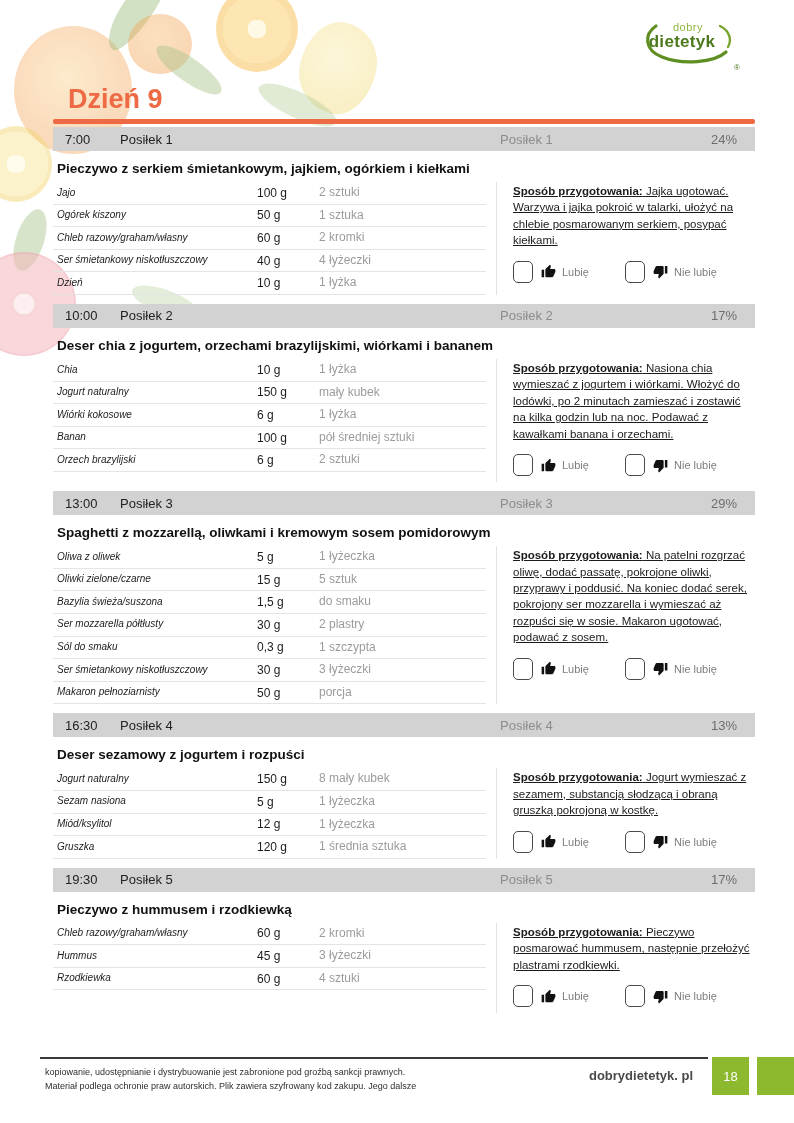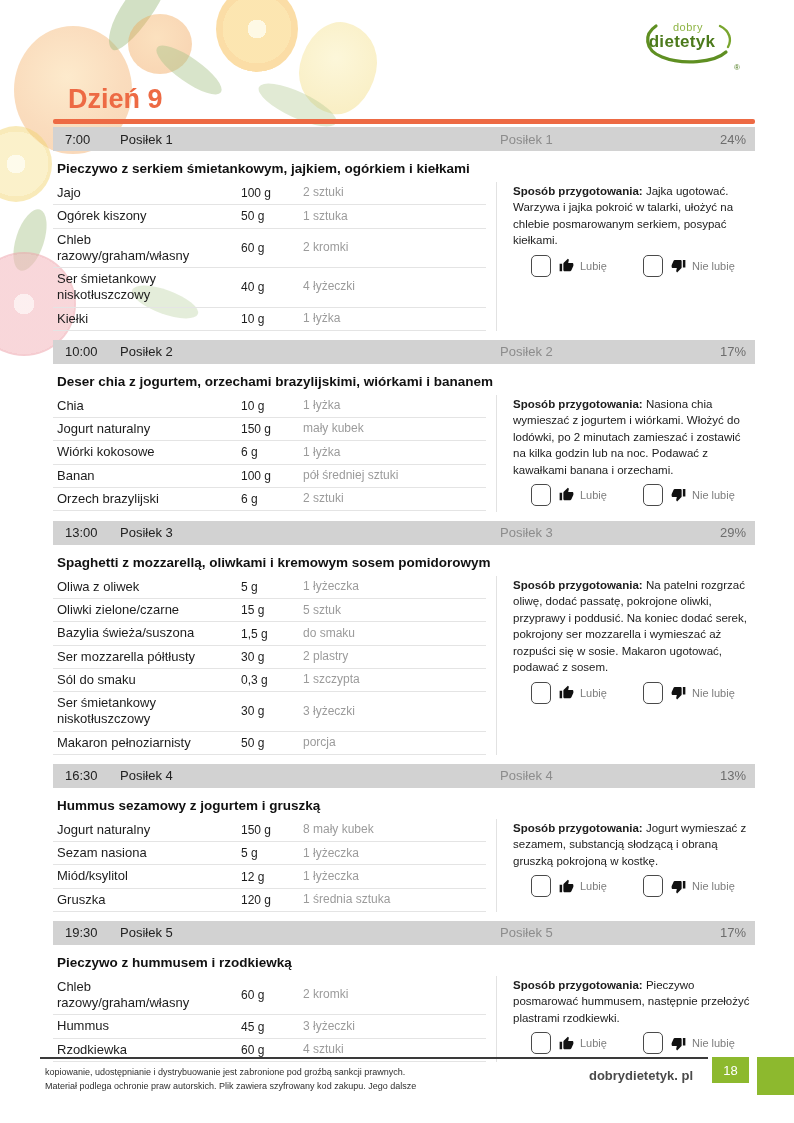--- a/index.html
+++ b/index.html
@@ -43,53 +43,53 @@
               font-size:17px; font-weight:bold; color:#4c7a1c; letter-spacing:.3px; }
   .logo .reg { position:absolute; right:-6px; bottom:-2px; font-size:8px; color:#4c7a1c; }
   
   .day-title { position:absolute; left:68px; top:84px; font-size:27px; font-weight:bold; color:var(--accent,#E8673F); }
   .accent-bar { position:absolute; left:53px; width:702px; top:119px; height:5px;
                 background:var(--accent,#ED6A44); border-radius:2px; }
   
   .sections { position:absolute; left:53px; top:127px; width:702px; }
   .meal { margin-bottom:0; }
   .mhdr { display:flex; align-items:center; height:24px; background:var(--header-bg,#D2D2D2);
-          padding:0 9px 0 12px; font-size:13px; }
+          padding:0 18px 0 12px; font-size:13px; }
   .meal + .meal .mhdr { margin-top:9px; }
   .mhdr-left { display:flex; width:435px; }
   .mtime { width:55px; color:#222; }
   .mlabel { color:#222; }
   .mhdr-right { flex:1; display:flex; justify-content:space-between; align-items:center; }
   .mlabel-r { color:#8c8c8c; }
   .mpercent { color:#6e6e6e; }
   .mtitle { font-size:13.5px; font-weight:bold; color:#111; margin:10px 0 6px 4px; }
   .mbody { display:flex; align-items:stretch; }
   .left-col { width:444px; border-right:1px solid #e2e2e2; }
   .ingredients { margin-right:10px; }
   .ing-row { display:flex; align-items:center; border-bottom:1px solid #e4e4e4;
              padding:3px 0; min-height:21px; }
-  .ing-name { width:188px; padding:0 16px 0 4px; font-size:13px; color:#1c1c1c; line-height:1.25; }
-  .ing-amount { width:62px; font-size:12px; color:#1c1c1c; }
+  .ing-name { width:188px; padding:0 16px 0 4px; font-size:10px; color:#1c1c1c; line-height:1.25;font-style:italic; }
+  .ing-amount { width:62px; font-size:12px; color:#1c1c1c;margin-left:16px; }
   .ing-note { width:100px; font-size:12px; color:#9b9b9b; line-height:1.3; }
   .right-col { flex:1; padding:1px 0 6px 16px; }
-  .prep-text { font-size:11.5px; line-height:1.43; color:#1b1b1b; }
+  .prep-text { font-size:11.5px; line-height:1.43; color:#1b1b1b;text-decoration:underline; }
   .prep-label { font-weight:bold; }
-  .feedback { display:flex; margin-top:6px;justify-content:flex-end; }
+  .feedback { display:flex; margin-top:12px; }
   .fb-group { display:flex; align-items:center; width:112px; }
   .fb-box { width:20px; height:22px; border:1.5px solid #4a4a4a; border-radius:5px;
             background:#fff; cursor:pointer; flex:0 0 auto; }
   .thumb { margin:0 6px 0 8px; flex:0 0 auto; }
   .thumb.down { transform:rotate(180deg); }
   .fb-label { font-size:11px; color:#7d7d7d; white-space:nowrap; }
   
   .footer-line { position:absolute; left:40px; top:1057px; width:668px; height:2px; background:#3a3a3a; }
   .copyright { position:absolute; left:45px; top:1066px; width:420px;
                font-size:9px; line-height:1.55; color:#2e2e2e; }
   .site { position:absolute; right:101px; top:1068px; font-size:13px; font-weight:bold; color:#4a4a4a; }
-  .page-badge { position:absolute; left:712px; top:1057px; width:37px; height:26px;
+  .page-badge { position:absolute; left:712px; top:1057px; width:37px; height:38px;
                 background:var(--green,#8DB92E); color:#fff; font-size:13px;
                 display:flex; align-items:center; justify-content:center; }
   .edge-accent { position:absolute; left:757px; top:1057px; width:37px; height:38px;
                  background:var(--green,#8DB92E); }
 </style>
 </head>
 <body>
 
 <div class="page" style="--accent: #ED6A44; --green: #8DB92E; --header-bg: #D2D2D2;">
 
@@ -154,21 +154,21 @@
     <span class="ing-note">2 kromki</span>
   </div>
 
   <div class="ing-row">
     <span class="ing-name">Ser śmietankowy niskotłuszczowy</span>
     <span class="ing-amount">40 g</span>
     <span class="ing-note">4 łyżeczki</span>
   </div>
 
   <div class="ing-row">
-    <span class="ing-name">Kiełki</span>
+    <span class="ing-name">Dzień</span>
     <span class="ing-amount">10 g</span>
     <span class="ing-note">1 łyżka</span>
   </div>
 </div>
       </div>
       <div class="right-col">
         <p class="prep-text"><span class="prep-label">Sposób przygotowania:</span> <span>Jajka ugotować. Warzywa i jajka pokroić w talarki, ułożyć na chlebie posmarowanym serkiem, posypać kiełkami.</span></p>
         <div class="feedback">
           <div class="fb-group">
             <span class="fb-box"></span>
@@ -342,21 +342,21 @@
     <div class="mhdr">
       <div class="mhdr-left">
         <span class="mtime">16:30</span>
         <span class="mlabel">Posiłek 4</span>
       </div>
       <div class="mhdr-right">
         <span class="mlabel-r">Posiłek 4</span>
         <span class="mpercent">13%</span>
       </div>
     </div>
-    <h2 class="mtitle">Hummus sezamowy z jogurtem i gruszką</h2>
+    <h2 class="mtitle">Deser sezamowy z jogurtem i rozpuści</h2>
     <div class="mbody">
       <div class="left-col">
         <div class="ingredients">
   <div class="ing-row">
     <span class="ing-name">Jogurt naturalny</span>
     <span class="ing-amount">150 g</span>
     <span class="ing-note">8 mały kubek</span>
   </div>
 
   <div class="ing-row">

